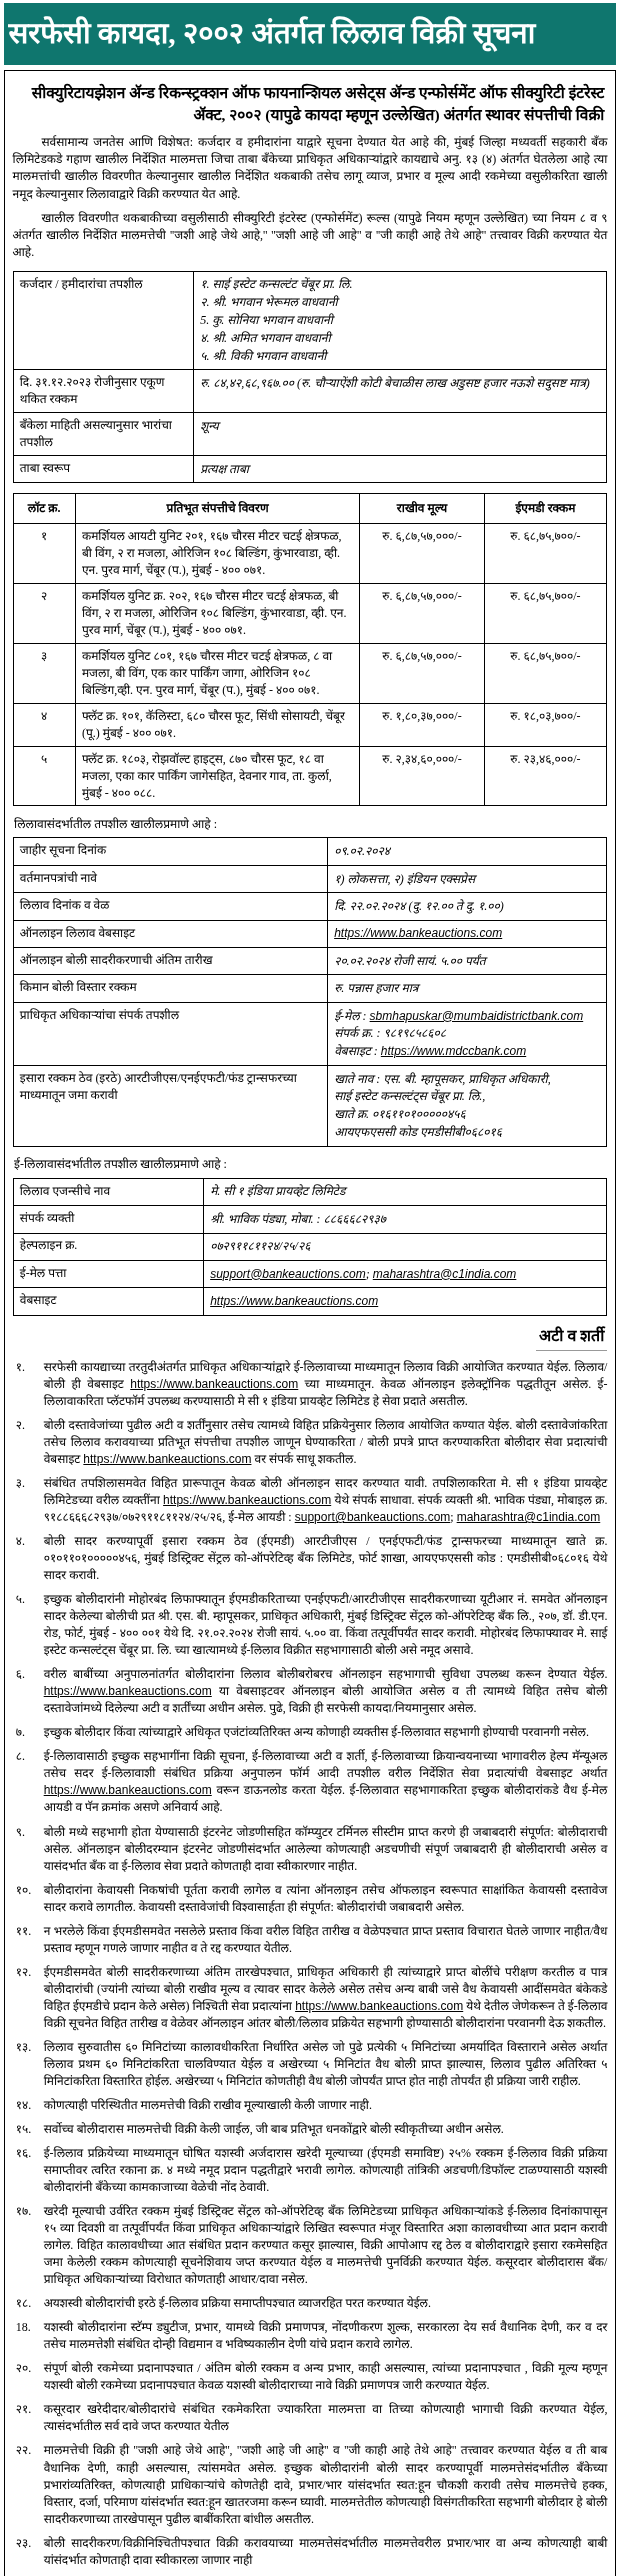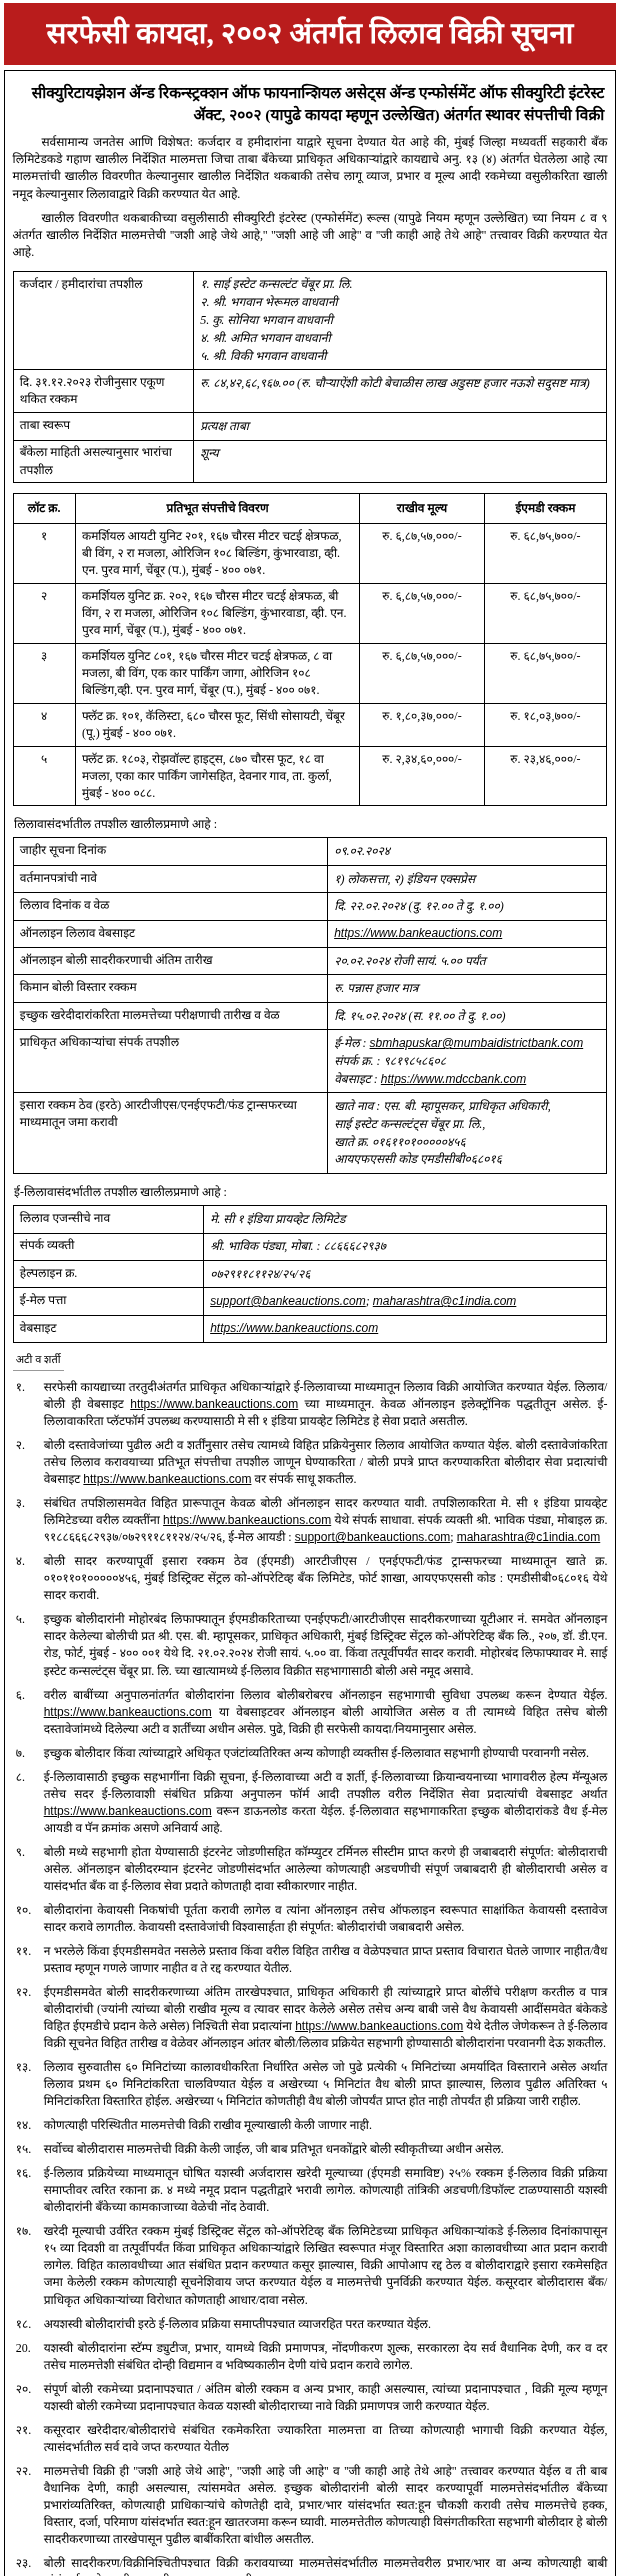--- a/index.html
+++ b/index.html
@@ -1,35 +1,35 @@
 <!DOCTYPE html>
 <html lang="mr" style="font-size:12.4px"><head>
 <meta charset="utf-8">
 <style>
   html,body{margin:0;padding:0;background:#fff;color:#000;}
   body{width:620px;font-family:"Liberation Serif","DejaVu Serif",serif;font-size:12px;line-height:1.42;}
   .page{padding:3.1px 3.9px 6.2px 3.9px;}
-  .banner{background:#b91c1c;color:#fff;text-align:center;font-weight:bold;
+  .banner{background:#0f766e;color:#fff;font-weight:bold;
           font-size:29.4px;line-height:1.25;padding:12.4px 4.6px;}
   .content{border:1.5px solid #000;margin-top:5.4px;padding:6.2px 7.7px 9.3px 7.7px;}
   .subtitle{font-weight:bold;text-align:right;font-size:15.5px;line-height:1.45;margin:4.6px 3.1px 7.7px 3.1px;}
   p.intro{margin:4.6px 0 7.7px 0;text-align:justify;text-indent:2.4em;}
   p.intro2{margin:4.6px 0 9.3px 0;text-align:justify;text-indent:2.4em;}
   table{border-collapse:collapse;width:100%;margin:3.1px 0 9.3px 0;padding-left:48px;}
   th,td{border:1.2px solid #000;padding:3.9px 6.2px;vertical-align:top;text-align:left;font-size:12px;}
   .lbl{width:167px;font-weight:normal;}
   .val div{margin:0.8px 0;font-style:italic;}
   .lots th{font-weight:bold;text-align:center;padding:6.2px 3.1px;}
   .lots .c-no{width:54px;text-align:center;}
   .lots .c-desc{width:302px;}
   .lots .c-amt{width:115px;text-align:center;white-space:nowrap;}
   .auc .lbl2{width:301px;}
   .eauc .lbl3{width:177px;}
   .sec-line{margin:1.5px 0 4.6px 1.5px;}
-  .terms-head{text-align:left;font-weight:normal;font-size:11px;margin:7.7px 0 7.7px 0;}
+  .terms-head{text-align:right;font-weight:bold;font-size:16px;margin:7.7px 0 7.7px 0;}
   .terms-head span{display:inline-block;border-bottom:1.5px solid #999;padding:0 3.1px 2.3px 3.1px;}
   .term{display:flex;margin:0 0 7px 0;}
   .tnum{flex:0 0 28px;padding-left:3.1px;}
   .ttext{flex:1;text-align:justify;}
   .u{text-decoration:underline;font-family:"Liberation Sans","DejaVu Sans",sans-serif;}
 </style>
 </head>
 <body>
 
 <div class="page">
@@ -57,29 +57,29 @@
               <div>५. श्री. विकी भगवान वाधवानी</div>
             </td>
           </tr>
           <tr>
             <td class="lbl ">दि. ३१.१२.२०२३ रोजीनुसार एकूण थकित रक्कम</td>
             <td class="val">
               <div>रु. ८४,४२,६८,९६७.०० (रु. चौऱ्याऐंशी कोटी बेचाळीस लाख अडुसष्ट हजार नऊशे सदुसष्ट मात्र)</div>
             </td>
           </tr>
           <tr>
+            <td class="lbl ">बँकेला माहिती असल्यानुसार भारांचा तपशील</td>
+            <td class="val">
+              <div>शून्य</div>
+            </td>
+          </tr>
+          <tr>
             <td class="lbl ">ताबा स्वरूप</td>
             <td class="val">
               <div>प्रत्यक्ष ताबा</div>
-            </td>
-          </tr>
-          <tr>
-            <td class="lbl ">बँकेला माहिती असल्यानुसार भारांचा तपशील</td>
-            <td class="val">
-              <div>शून्य</div>
             </td>
           </tr>
         </tbody>
     </table>
 
     <table class="lots">
       <thead>
           <tr>
             <th class="c-no">लॉट क्र.</th>
             <th class="c-desc">प्रतिभूत संपत्तीचे विवरण</th>
@@ -155,26 +155,20 @@
               <div>२०.०२.२०२४ रोजी सायं. ५.०० पर्यंत</div>
             </td>
           </tr>
           <tr>
             <td class="lbl lbl2">किमान बोली विस्तार रक्कम</td>
             <td class="val">
               <div>रु. पन्नास हजार मात्र</div>
             </td>
           </tr>
           <tr>
-            <td class="lbl lbl2">इच्छुक खरेदीदारांकरिता मालमत्तेच्या परीक्षणाची तारीख व वेळ</td>
-            <td class="val">
-              <div>दि. १५.०२.२०२४ (स. ११.०० ते दु. १.००)</div>
-            </td>
-          </tr>
-          <tr>
             <td class="lbl lbl2">प्राधिकृत अधिकाऱ्यांचा संपर्क तपशील</td>
             <td class="val">
               <div>ई-मेल : <span class="u">sbmhapuskar@mumbaidistrictbank.com</span></div>
               <div>संपर्क क्र. : ९८१९८५८६०८</div>
               <div>वेबसाइट : <span class="u">https://www.mdccbank.com</span></div>
             </td>
           </tr>
           <tr>
             <td class="lbl lbl2">इसारा रक्कम ठेव (इरठे) आरटीजीएस/एनईएफटी/फंड ट्रान्सफरच्या माध्यमातून जमा करावी</td>
             <td class="val">
@@ -295,21 +289,21 @@
         </div>
         <div class="term">
           <span class="tnum">१७.</span>
           <div class="ttext">खरेदी मूल्याची उर्वरित रक्कम मुंबई डिस्ट्रिक्ट सेंट्रल को-ऑपरेटिव्ह बँक लिमिटेडच्या प्राधिकृत अधिकाऱ्यांकडे ई-लिलाव दिनांकापासून १५ व्या  दिवशी वा तत्पूर्वीपर्यंत किंवा प्राधिकृत अधिकाऱ्यांद्वारे लिखित स्वरूपात मंजूर विस्तारित अशा कालावधीच्या आत प्रदान करावी लागेल. विहित कालावधीच्या आत संबंधित प्रदान करण्यात कसूर झाल्यास, विक्री आपोआप रद्द ठेल व बोलीदाराद्वारे इसारा रकमेसहित जमा केलेली रक्कम कोणत्याही सूचनेशिवाय जप्त करण्यात येईल व मालमत्तेची पुनर्विक्री करण्यात येईल. कसूरदार बोलीदारास बँक/प्राधिकृत अधिकाऱ्यांच्या विरोधात कोणताही आधार/दावा नसेल.</div>
         </div>
         <div class="term">
           <span class="tnum">१८.</span>
           <div class="ttext">अयशस्वी बोलीदारांची इरठे ई-लिलाव प्रक्रिया समाप्तीपश्चात व्याजरहित परत करण्यात येईल.</div>
         </div>
         <div class="term">
-          <span class="tnum">20.</span>
+          <span class="tnum">18.</span>
           <div class="ttext">यशस्वी बोलीदारांना स्टॅम्प ड्युटीज, प्रभार, यामध्ये विक्री प्रमाणपत्र, नोंदणीकरण शुल्क, सरकारला देय सर्व वैधानिक देणी, कर व दर तसेच  मालमत्तेशी संबंधित दोन्ही विद्यमान व भविष्यकालीन देणी यांचे प्रदान करावे लागेल.</div>
         </div>
         <div class="term">
           <span class="tnum">२०.</span>
           <div class="ttext">संपूर्ण बोली रकमेच्या प्रदानापश्चात / अंतिम बोली रक्कम व अन्य प्रभार, काही असल्यास, त्यांच्या प्रदानापश्चात , विक्री मूल्य म्हणून यशस्वी बोली रकमेच्या प्रदानापश्चात  केवळ यशस्वी बोलीदाराच्या नावे विक्री प्रमाणपत्र जारी करण्यात येईल.</div>
         </div>
         <div class="term">
           <span class="tnum">२१.</span>
           <div class="ttext">कसूरदार खरेदीदार/बोलीदारांचे संबंधित रकमेकरिता ज्याकरिता मालमत्ता वा तिच्या कोणत्याही भागाची विक्री करण्यात येईल, त्यासंदर्भातील सर्व दावे जप्त करण्यात येतील</div>
         </div>

